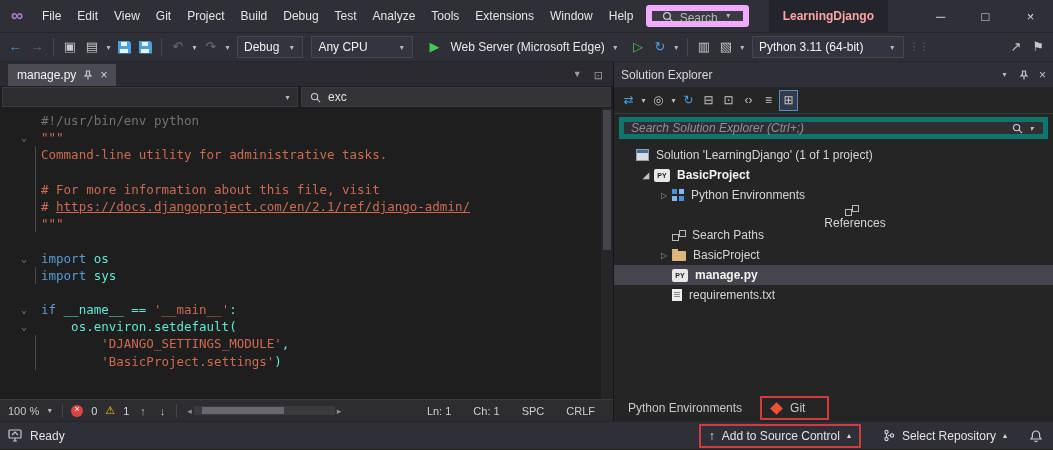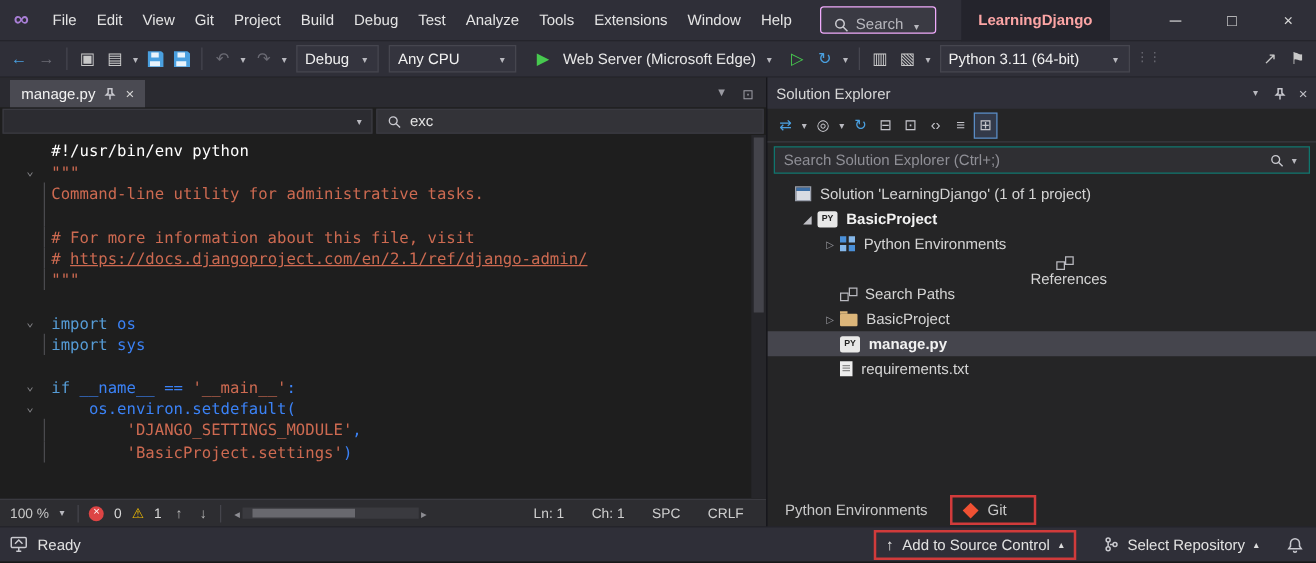--- a/index.html
+++ b/index.html
@@ -5,22 +5,22 @@
   * { box-sizing: border-box; margin: 0; padding: 0; }
   body { background:#111; font-family:"Liberation Sans", sans-serif; }
   .app { position:relative; width:1053px; height:450px; background:#1e1e1e; color:#d0d0d0;
          font-size:12px; overflow:hidden; user-select:none; }
 
   
   .titlebar { height:33px; background:#2f2f38; display:flex; align-items:center; border-bottom:1px solid #24242b; }
   .vs-logo { width:34px; text-align:center; color:#a97fd6; font-size:17px; font-weight:bold; }
   .menubar { display:flex; align-items:flex-start; height:100%; }
   .menu-item { padding:0 8px; line-height:32px; color:#e4e4e4; cursor:default; }
-  .tb-search { margin-left:auto; display:flex; align-items:flex-end; gap:6px; background:#3a3a43;
-               border:1px solid #f0abfc; border-radius:3px; height:22px; padding:0 10px; color:#b7b7bd; }
+  .tb-search { margin-left:auto; display:flex; align-items:flex-start; gap:6px; background:#3a3a43;
+               border:6px solid #f0abfc; border-radius:3px; height:22px; padding:0 10px; color:#b7b7bd; }
   .tb-search svg { flex:0 0 auto; }
   .badge { margin-left:20px; background:#24242c; height:33px; line-height:33px; padding:0 14px;
            color:#fca5a5; font-weight:bold; }
   .winbtns { margin-left:30px; display:flex; height:33px; }
   .winbtns span { width:45px; text-align:center; line-height:33px; color:#d8d8d8; font-size:13px; }
 
   
   .toolbar { height:29px; background:#2f2f38; display:flex; align-items:center; padding:0 5px; gap:2px;
              border-bottom:1px solid #26262d; }
   .tbtn { min-width:20px; height:22px; line-height:22px; text-align:center; color:#c8c8c8; font-size:13px; }
@@ -54,25 +54,25 @@
   .nav-scope { flex:0 0 296px; justify-content:flex-end; padding-right:5px; }
   .nav-find { flex:1; gap:7px; padding:0 8px; color:#e4e4e4; background:#333338; }
 
   
   .code { flex:1; position:relative; font-family:"DejaVu Sans Mono", monospace; font-size:12.5px;
           overflow:hidden; padding-top:4px; }
   .cl { display:flex; height:17.2px; line-height:17.2px; padding-left:14px; white-space:pre; }
   .fold { width:20px; color:#848488; font-size:10px; text-align:center; }
   .lbody { position:relative; padding-left:7px; }
   .cl.guide .lbody::before { content:''; position:absolute; left:1px; top:0; bottom:0; border-left:1px solid #4a4a4e; }
-  .tk-comment { color:#ffffff; }
+  .tk-comment { color:#737373; }
   .tk-string { color:#cd6a51; }
   .tk-string-link { color:#cd6a51; text-decoration:underline; }
   .tk-keyword { color:#569cd6; }
-  .tk-plain { color:#3b82f6; }
+  .tk-plain { color:#5eead4; }
   .vscroll { position:absolute; right:0; top:0; bottom:0; width:12px; background:#26262a; }
   .vthumb { position:absolute; left:2px; right:2px; top:2px; height:140px; background:#44444b; }
 
   
   .ed-status { height:22px; background:#2d2d31; border-top:1px solid #3a3a40; display:flex; align-items:center;
                font-size:11px; color:#c8c8c8; padding:0 8px; gap:8px; }
   .zoom { display:flex; gap:6px; align-items:center; }
   .esep { width:1px; height:14px; background:#45454c; }
   .err-ico { width:12px; height:12px; border-radius:50%; background:#dd4444; position:relative; display:inline-block; }
   .err-ico::before { content:'×'; position:absolute; left:0; right:0; top:-1px; text-align:center; color:#fff; font-size:9px; }
@@ -85,22 +85,22 @@
   .hthumb { position:absolute; left:8px; top:1px; bottom:1px; width:82px; background:#68686e; }
   .ed-right { margin-left:auto; display:flex; gap:22px; padding-right:10px; color:#cfcfcf; }
 
   
   .se-header { height:25px; background:#2f2f38; display:flex; align-items:center; padding:0 7px; color:#d7d7d7;justify-content:center; }
   .se-header .hicons { margin-left:auto; display:flex; align-items:center; gap:10px; color:#c2c2c8; }
   .se-toolbar { height:27px; display:flex; align-items:center; padding:0 5px; gap:1px; border-bottom:1px solid #3a3a40; }
   .se-tbtn { min-width:19px; height:21px; line-height:21px; text-align:center; color:#c5c5cb; font-size:12px; }
   .se-tbtn.blue { color:#4aa0e0; }
   .se-tbtn.toggled { background:#333a4a; border:1px solid #5a8cc4; line-height:19px; }
-  .se-search { margin:3px 5px; height:22px; background:#2f2f33; border:1px solid #0f766e; display:flex;
-               align-items:center; padding:0 7px; color:#8f8f96; gap:6px; }
+  .se-search { margin:3px 5px; height:22px; background:#2f2f33; border:5px solid #0f766e; display:flex;
+               align-items:center; padding:0 7px; color:#8f8f96; gap:6px;font-style:italic; }
   .se-search .mag { margin-left:auto; display:flex; align-items:center; gap:4px; color:#b0b0b6; }
   .se-tree { flex:1; padding-top:3px; overflow:hidden; }
   .trow { display:flex; align-items:center; height:20px; color:#d4d4d4; cursor:default; }
   .trow.bold { font-weight:bold; color:#f2f2f2; }
   .trow.selected { background:#45454d; }
   .expander { width:16px; text-align:center; font-size:8px; color:#c0c0c6; }
   .expander.collapsed { color:#9a9aa0; }
   .tlabel { padding-left:1px; }
   .ic { display:inline-block; margin-right:6px; position:relative; flex:0 0 auto; }
   .ic-solution { width:13px; height:12px; border:1px solid #9aa0ac; background:linear-gradient(#3c6ea5 0 3px,#d8dbe2 3px); }

